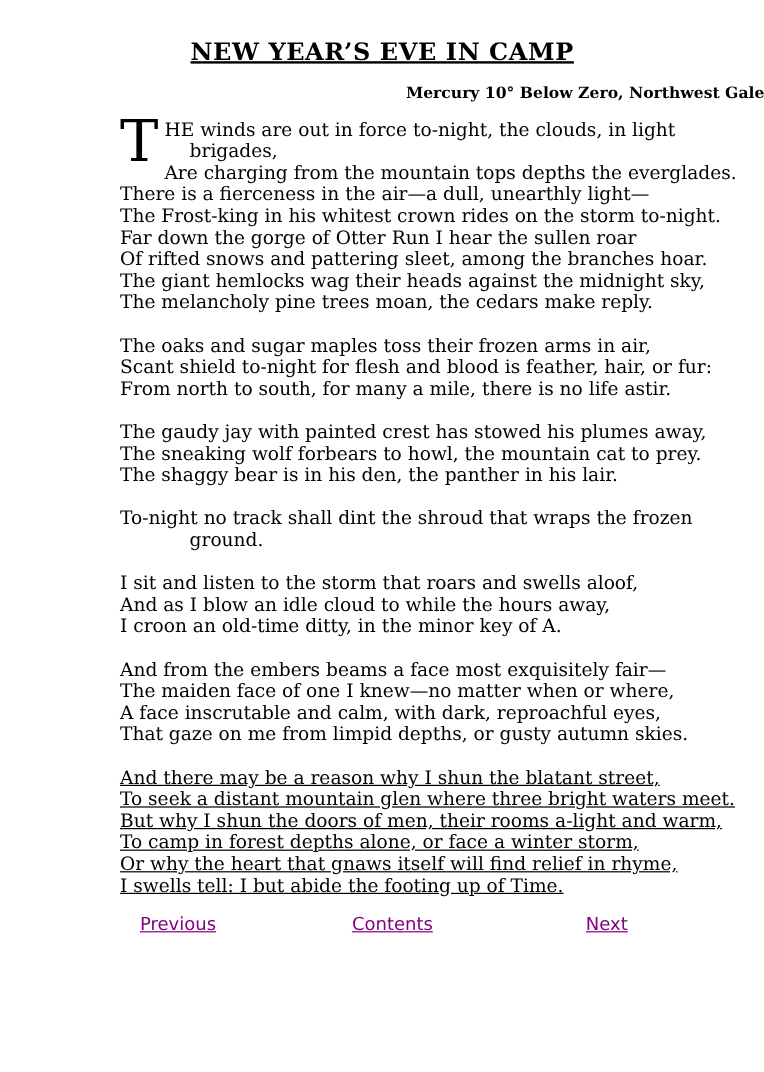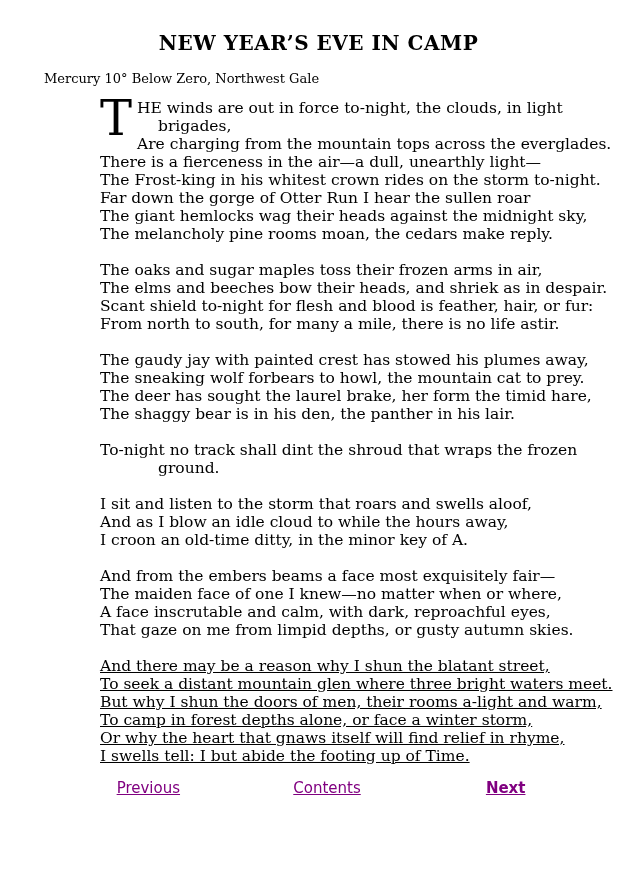--- a/index.html
+++ b/index.html
@@ -11,28 +11,28 @@
     font-family: "DejaVu Serif", serif;
     overflow: hidden;
   }
   h1.page-title {
     text-align: center;
     font-size: 20px;
     font-weight: bold;
     letter-spacing: 0.5px;
     margin: 31px 0 0 0;
     line-height: 24px;
+    text-decoration: underline;
   }
   h2.page-subtitle {
-    text-align: left;
+    text-align: right;
     font-size: 13px;
-    font-weight: normal;
+    font-weight: bold;
     margin: 16px 0 0 0;
     line-height: 15px;
-    padding-left: 44px;
   }
   .poem {
     margin: 13px 40px 0 100px;
     font-size: 15.5px;
     line-height: 18px;
   }
   .stanza { margin: 0 0 18px 0; }
   .stanza:last-child { margin-bottom: 0; text-decoration: underline; }
   .line { white-space: nowrap; }
   .line.indent { padding-left: 58px; }
@@ -58,37 +58,36 @@
 </head>
 <body style="background: rgb(255, 255, 255); color: rgb(0, 0, 0);">
 
 <h1 class="page-title">NEW YEAR’S EVE IN CAMP</h1>
 <h2 class="page-subtitle">Mercury 10° Below Zero, Northwest Gale</h2>
 
 <div class="poem">
     <div class="stanza">
       <div class="line"><span class="dropcap">T</span>HE winds are out in force to-night, the clouds, in light</div>
       <div class="line indent">brigades,</div>
-      <div class="line">Are charging from the mountain tops across the everglades.</div>
+      <div class="line">Are charging from the mountain tops depths the everglades.</div>
       <div class="line">There is a fierceness in the air—a dull, unearthly light—</div>
       <div class="line">The Frost-king in his whitest crown rides on the storm to-night.</div>
       <div class="line">Far down the gorge of Otter Run I hear the sullen roar</div>
+      <div class="line">Of rifted snows and pattering sleet, among the branches hoar.</div>
       <div class="line">The giant hemlocks wag their heads against the midnight sky,</div>
-      <div class="line">The melancholy pine rooms moan, the cedars make reply.</div>
+      <div class="line">The melancholy pine trees moan, the cedars make reply.</div>
     </div>
     <div class="stanza">
       <div class="line">The oaks and sugar maples toss their frozen arms in air,</div>
-      <div class="line">The elms and beeches bow their heads, and shriek as in despair.</div>
       <div class="line">Scant shield to-night for flesh and blood is feather, hair, or fur:</div>
       <div class="line">From north to south, for many a mile, there is no life astir.</div>
     </div>
     <div class="stanza">
       <div class="line">The gaudy jay with painted crest has stowed his plumes away,</div>
       <div class="line">The sneaking wolf forbears to howl, the mountain cat to prey.</div>
-      <div class="line">The deer has sought the laurel brake, her form the timid hare,</div>
       <div class="line">The shaggy bear is in his den, the panther in his lair.</div>
     </div>
     <div class="stanza">
       <div class="line">To-night no track shall dint the shroud that wraps the frozen</div>
       <div class="line indent">ground.</div>
     </div>
     <div class="stanza">
       <div class="line">I sit and listen to the storm that roars and swells aloof,</div>
       <div class="line">And as I blow an idle cloud to while the hours away,</div>
       <div class="line">I croon an old-time ditty, in the minor key of A.</div>
@@ -110,15 +109,15 @@
   </div>
 
 <div class="footer-nav">
   <div class="nav-cell">
     <a href="#" style="color: rgb(128, 0, 128);">Previous</a>
   </div>
   <div class="nav-cell">
     <a href="#" style="color: rgb(128, 0, 128); margin-top: 37px;">Contents</a>
   </div>
   <div class="nav-cell">
-    <a href="#" style="color: rgb(128, 0, 128); font-weight: bold;">Next</a>
+    <a href="#" style="color: rgb(128, 0, 128);">Next</a>
   </div>
 </div>
 
 </body></html>

